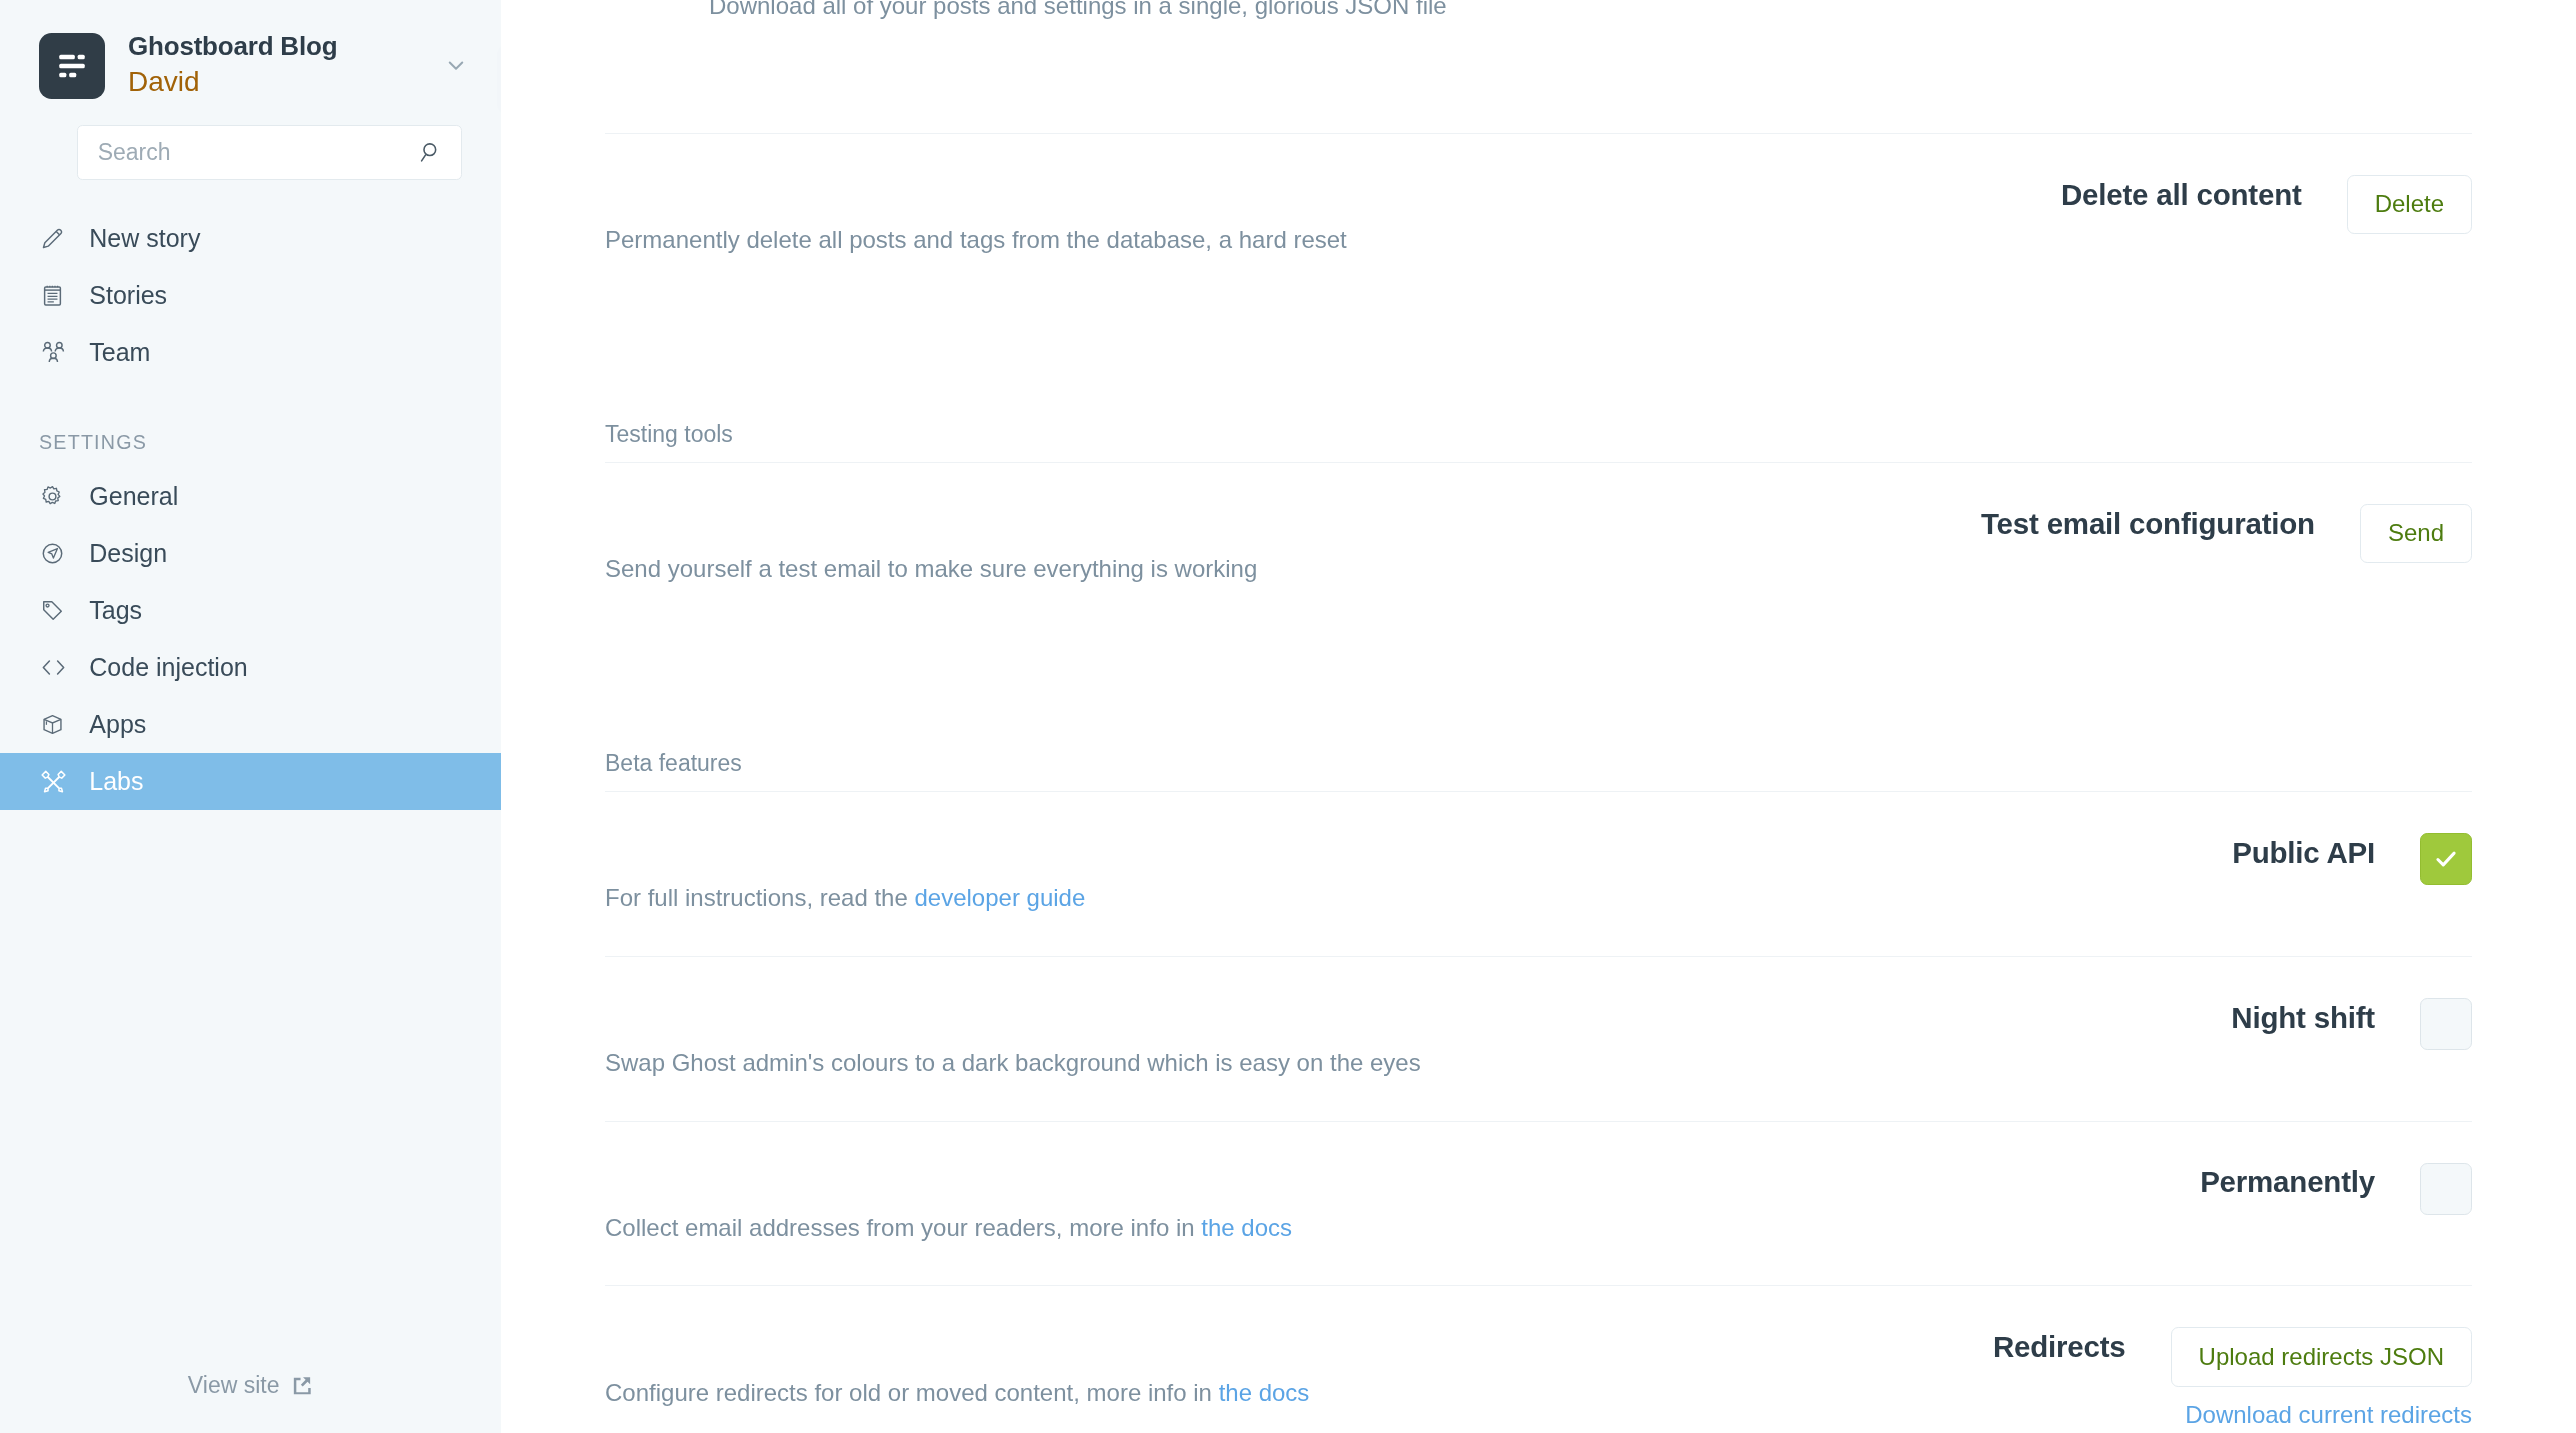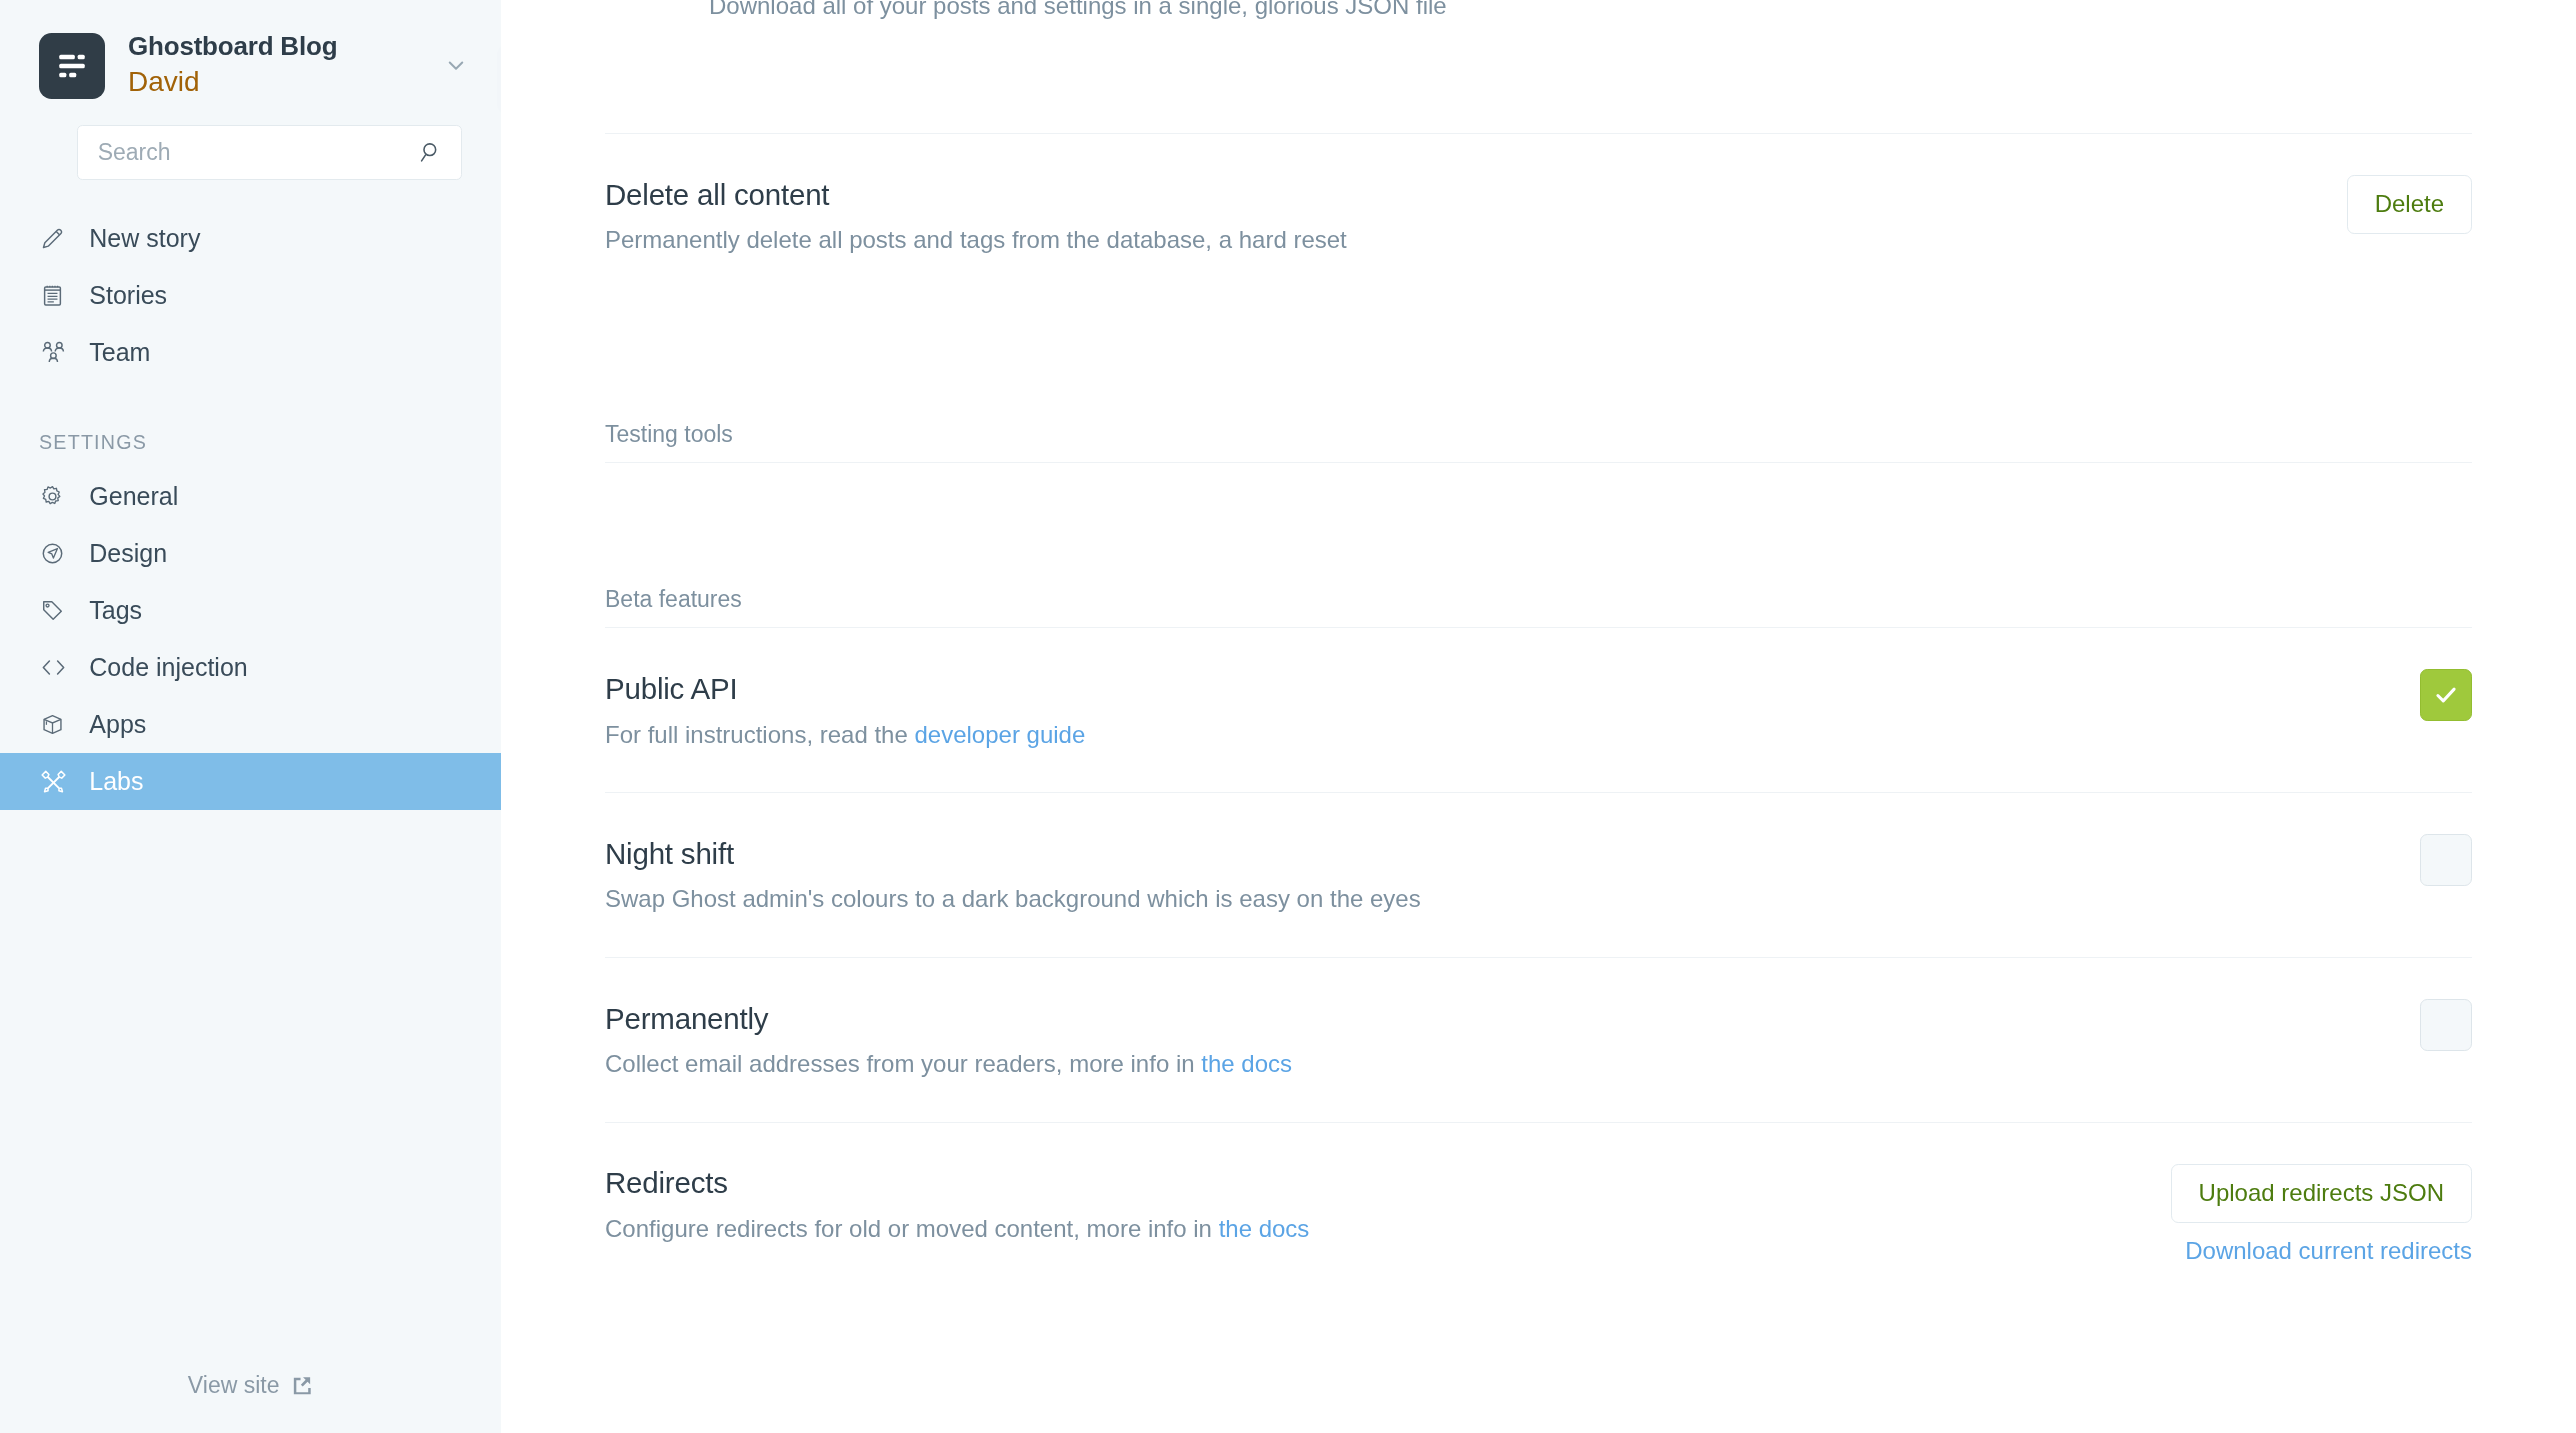--- a/index.html
+++ b/index.html
@@ -121,22 +121,22 @@
   .row {
     display: flex; align-items: flex-start;
     justify-content: space-between;
     padding: 41px 0 41px 0;
     border-bottom: 1.8px solid #eef2f5;
     min-height: 125px;
   }
   .row.noborder { border-bottom: 0; }
   .row-text { flex: 1 1 auto; min-width: 0; padding-top: 1.8px; }
   .row-title {
-    font-size: 29.5px; font-weight: normal; color: #2e3d49;
-    line-height: 1.25; letter-spacing: -0.2px;
+    font-size: 29.5px; font-weight: bold; color: #2e3d49;
+    line-height: 1.25; letter-spacing: -0.2px; text-align: right;
   }
   .row-desc {
     font-size: 24px; color: #7d909f;
     line-height: 1.35; margin-top: 10.7px;
   }
   .row-desc a, .inline-link {
     color: #5ba4e5; text-decoration: none;
   }
   .row-action { flex: 0 0 auto; padding-left: 45px; display: flex;
                 flex-direction: column; align-items: flex-end; }
@@ -363,20 +363,29 @@
           <button class="btn">Delete</button>
         </div>
       </div>
 
       <div class="spacer-md"></div>
 
       <div class="section-head">
         <div class="section-head-label">Testing tools</div>
       </div>
 
+      <div class="row" style="border-bottom:0;">
+        <div class="row-text">
+          <div class="row-title">Test email configuration</div>
+          <div class="row-desc">Send yourself a test email to make sure everything is working</div>
+        </div>
+        <div class="row-action">
+          <button class="btn">Send</button>
+        </div>
+      </div>
 
       <div class="spacer-md"></div>
 
       <div class="section-head">
         <div class="section-head-label">Beta features</div>
       </div>
 
       <div class="row">
         <div class="row-text">
           <div class="row-title">Public API</div>

